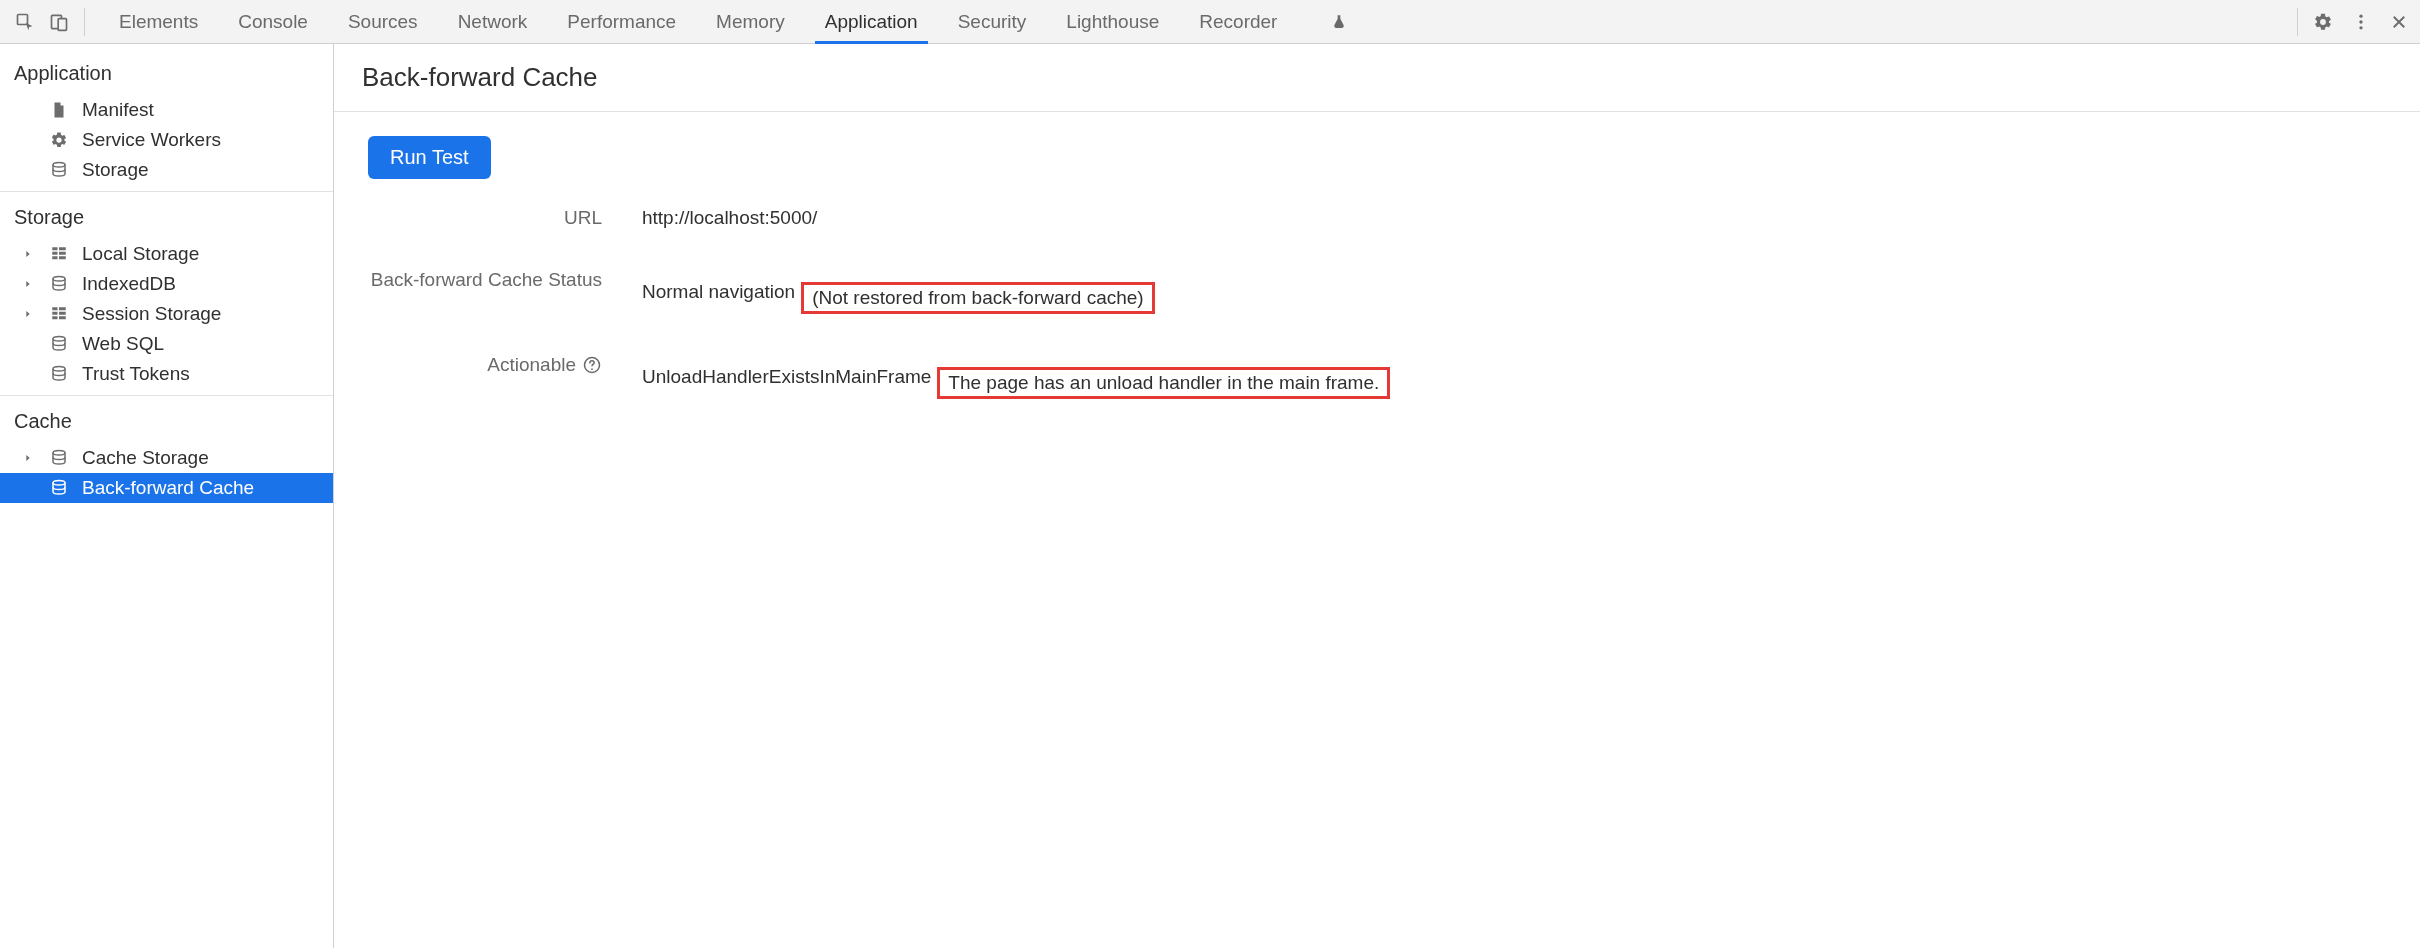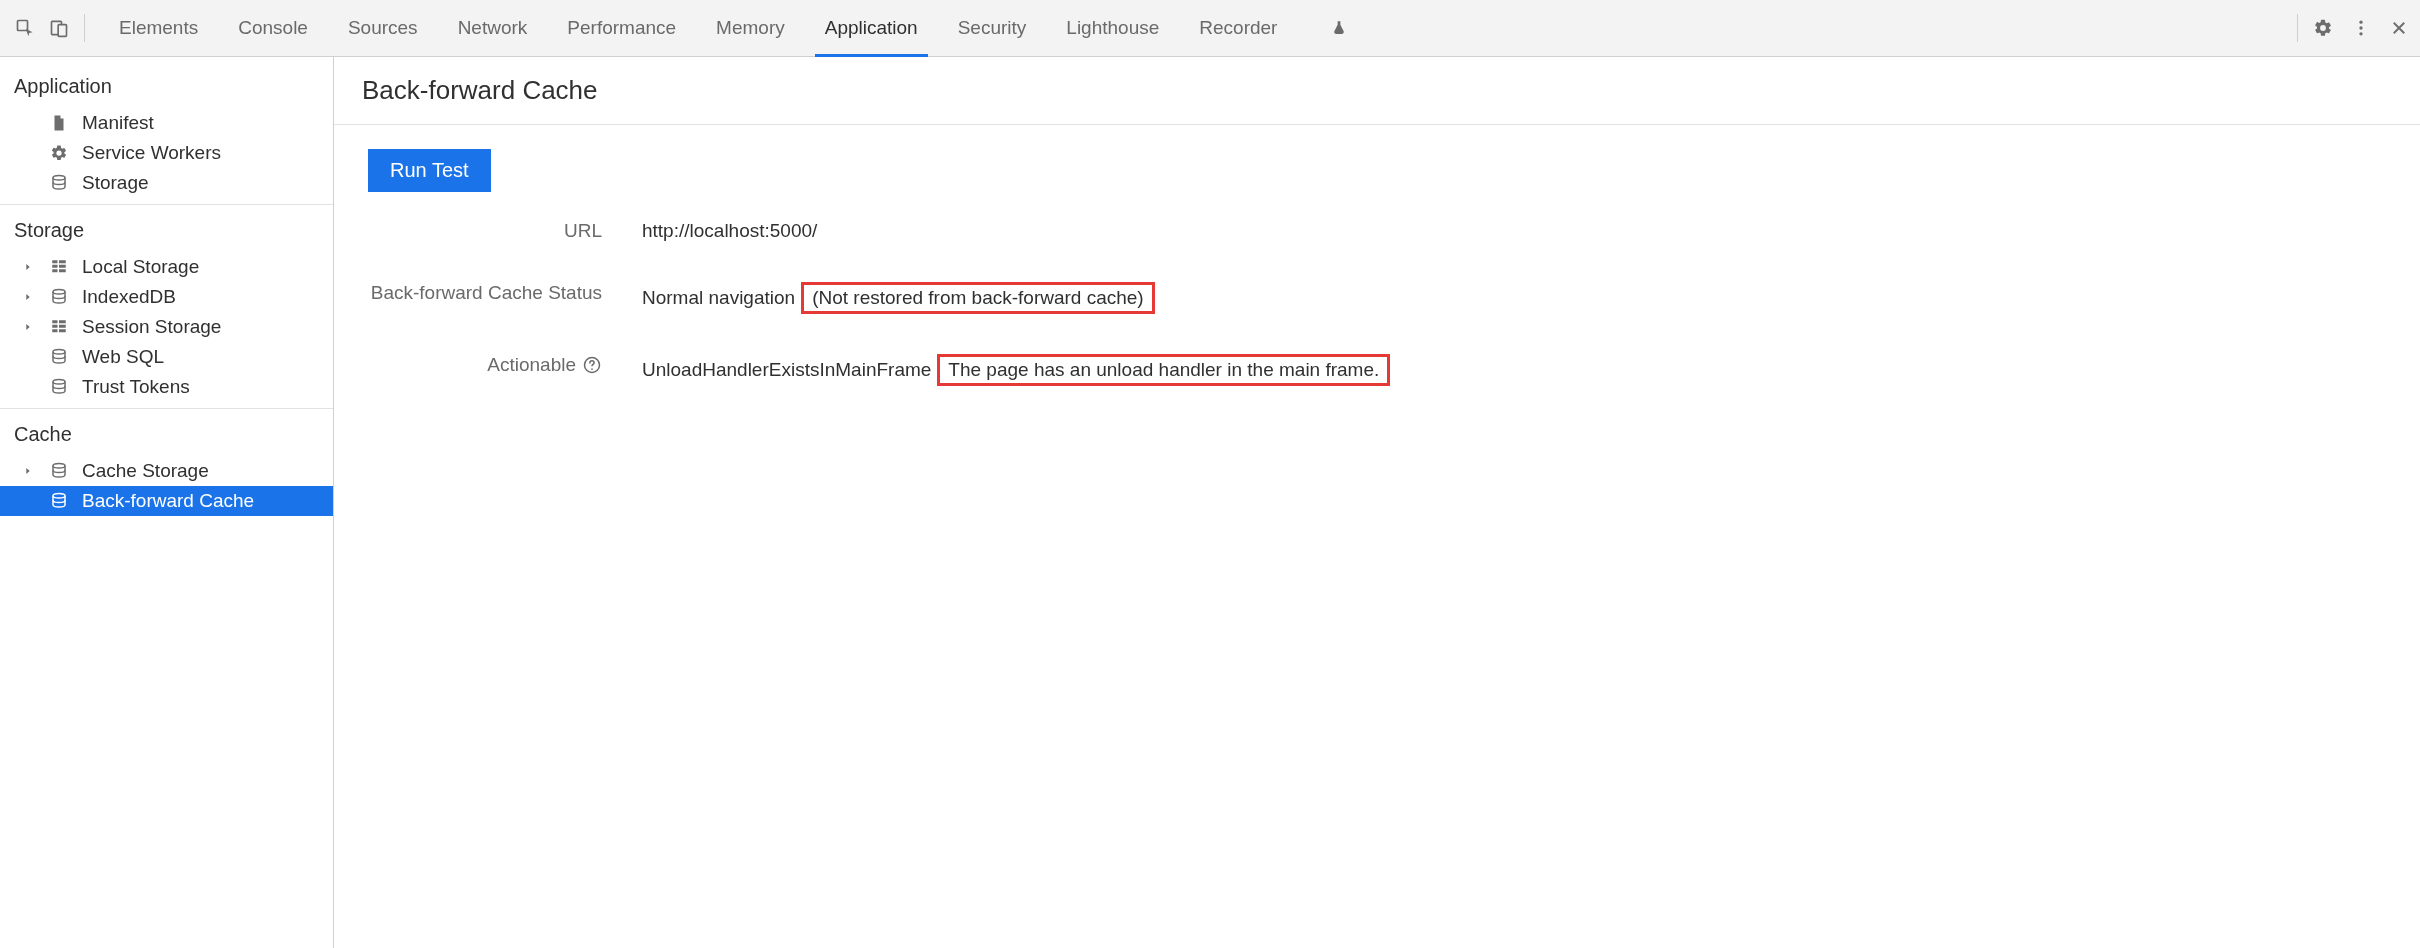--- a/index.html
+++ b/index.html
@@ -11,21 +11,21 @@
     background: #ffffff;
     display: flex;
     flex-direction: column;
     overflow: hidden;
   }
 
   
   .toolbar {
     display: flex;
     align-items: center;
-    height: 57px;
+    height: 44px;
     background: #f3f3f3;
     border-bottom: 1px solid #d0d0d0;
     padding: 0 10px 0 14px;
     gap: 8px;
   }
   .toolbar-left {
     display: flex;
     align-items: center;
     gap: 12px;
     padding-right: 14px;
@@ -162,21 +162,21 @@
   .hr {
     height: 1px;
     background: #e2e2e2;
     margin: 0 -28px 24px -28px;
   }
   .run-btn {
     display: inline-block;
     background: #1a73e8;
     color: #ffffff;
     border: none;
-    border-radius: 0;
+    border-radius: 6px;
     padding: 10px 22px;
     font-size: 20px;
     cursor: pointer;
     margin-left: 6px;
   }
   .report {
     margin-top: 28px;
     display: grid;
     grid-template-columns: 240px auto;
     column-gap: 18px;
@@ -203,20 +203,21 @@
   .help-icon {
     display: inline-flex;
     align-items: center;
     justify-content: center;
     color: #6a6a6a;
   }
   .redbox {
     border: 3px solid #e53935;
     padding: 2px 8px;
     display: inline-block;
+    margin-top: 13px;
   }
 </style>
 </head>
 <body>
 
 <div class="toolbar">
   <div class="toolbar-left">
     <span class="toolbar-icon">
       <svg width="20" height="20" viewBox="0 0 24 24" fill="none" stroke="currentColor" stroke-width="2">
         <rect x="3" y="3" width="12" height="12" rx="1"></rect>

